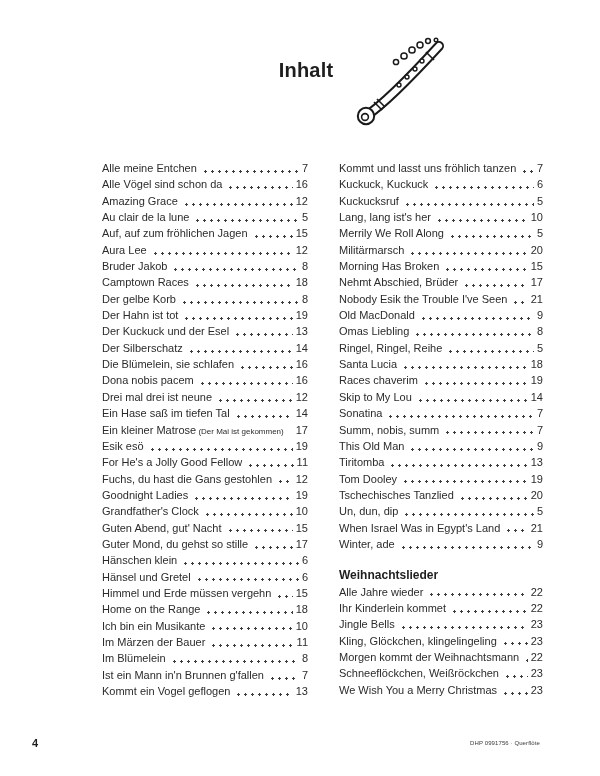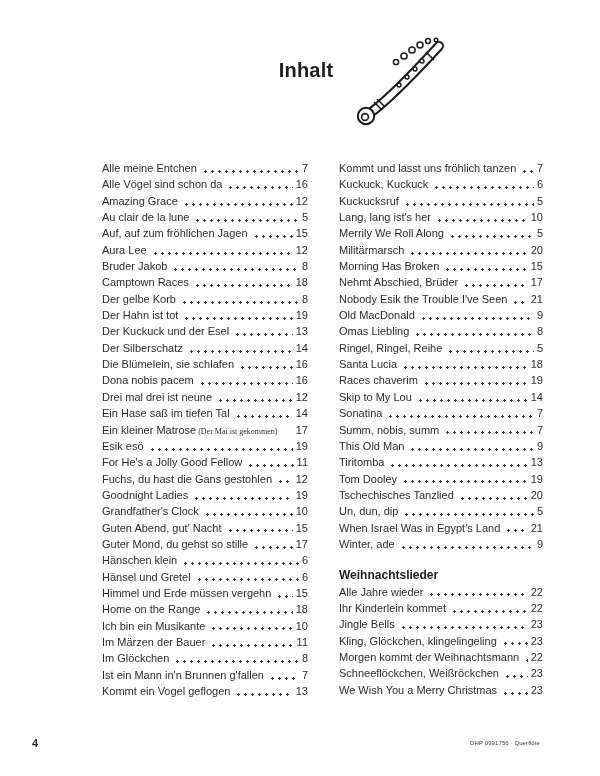--- a/index.html
+++ b/index.html
@@ -33,21 +33,21 @@
   .col-left{left:83px;width:206px;}
   .col-right{left:320px;width:204px;}
   .row{
     display:flex;
     height:16.35px;
     line-height:16.35px;
     font-size:11px;
     white-space:nowrap;
   }
   .row .t{flex:0 0 auto;}
-  .row .t .note{font-size:8px;font-family:Liberation Serif, serif;}
+  .row .t .note{font-size:8px;}
   .row .leader{
     flex:1 1 auto;
     margin:0 3px 0 4px;
     background-image:radial-gradient(circle, #3c3c3c 1.05px, transparent 1.35px);
     background-size:7px 3px;
     background-repeat:repeat-x;
     background-position:left 1px bottom 3.5px;
   }
   .row .leader.nodots{background-image:none;}
   .row .p{flex:0 0 auto;text-align:right;}
@@ -253,21 +253,21 @@
         <span class="t">Ich bin ein Musikante</span>
         <span class="leader"></span>
         <span class="p">10</span>
       </div>
       <div class="row">
         <span class="t">Im Märzen der Bauer</span>
         <span class="leader"></span>
         <span class="p">11</span>
       </div>
       <div class="row">
-        <span class="t">Im Glöckchen</span>
+        <span class="t">Im Blümelein</span>
         <span class="leader"></span>
         <span class="p">8</span>
       </div>
       <div class="row">
         <span class="t">Ist ein Mann in'n Brunnen g'fallen</span>
         <span class="leader"></span>
         <span class="p">7</span>
       </div>
       <div class="row">
         <span class="t">Kommt ein Vogel geflogen</span>

